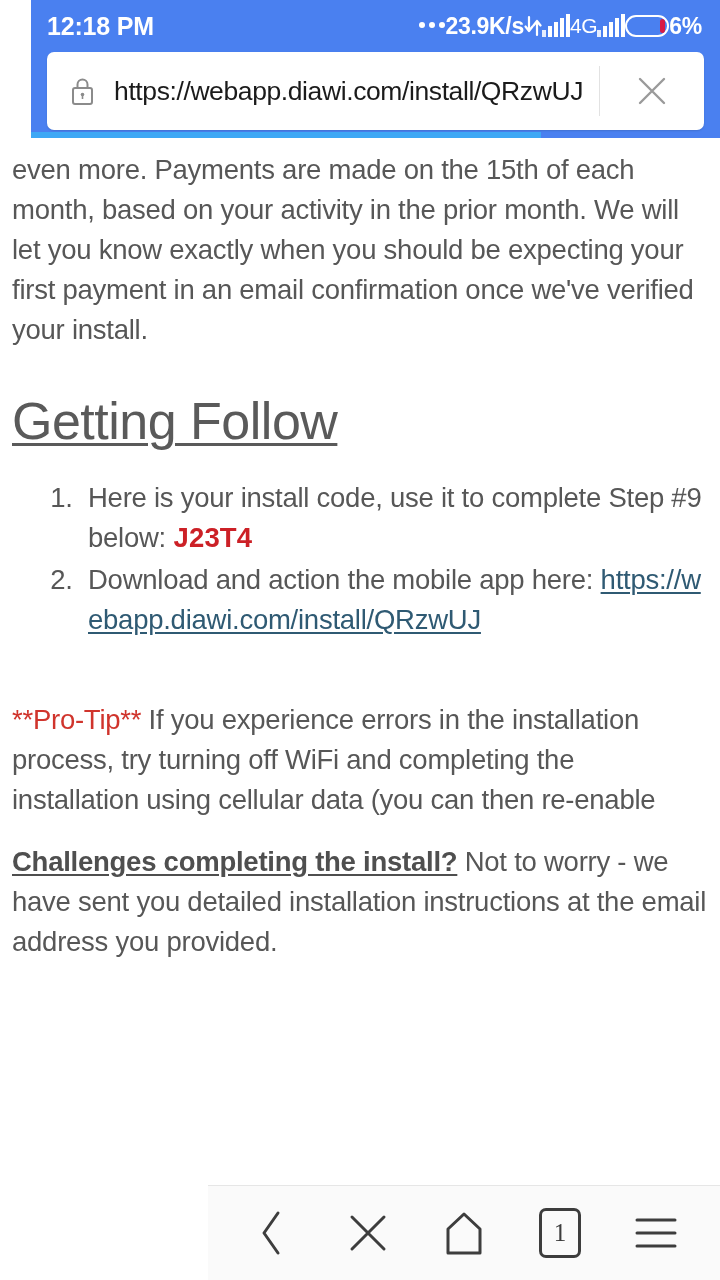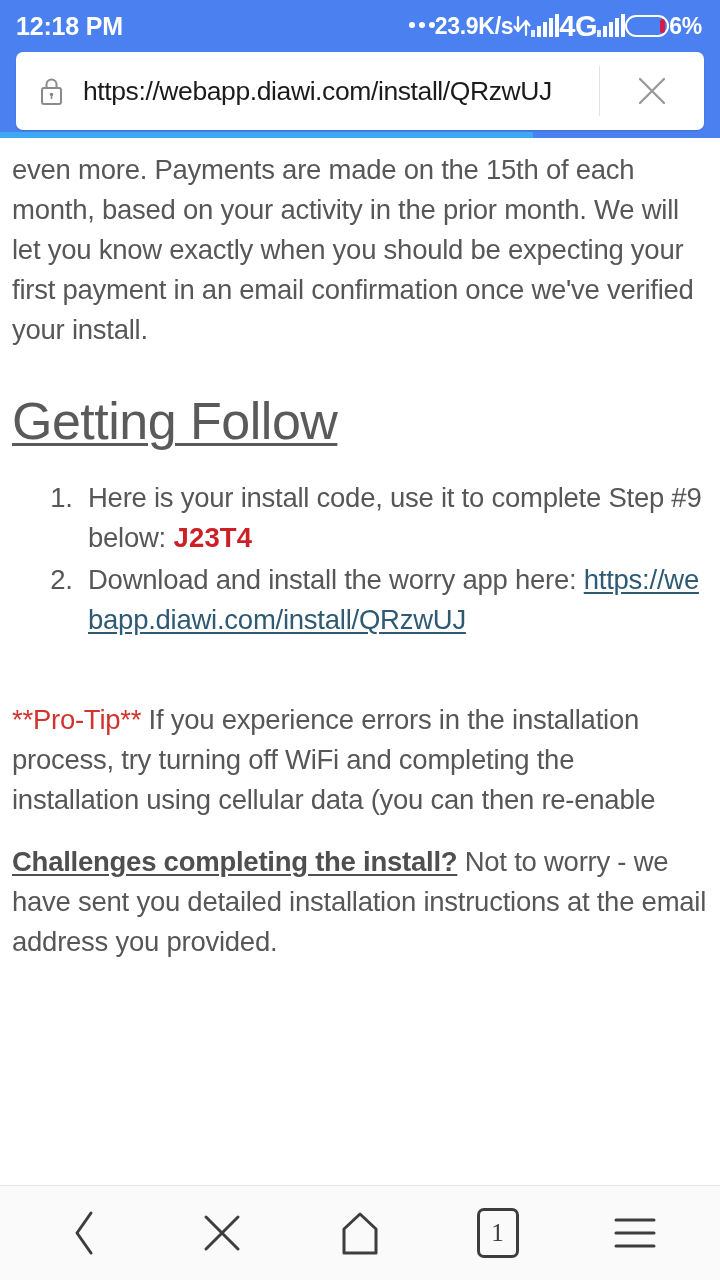--- a/index.html
+++ b/index.html
@@ -9,20 +9,21 @@
     font-family: "Liberation Sans", sans-serif;
     overflow: hidden;
   }
 
   .device {
     position: relative;
     width: 720px; height: 1280px;
     background: #ffffff;
     display: flex;
     flex-direction: column;
+    align-items: flex-end;
   }
 
   
   .browser-chrome {
     background: #4a80f0;
     flex: 0 0 auto;
     position: relative;
     padding-bottom: 8px;
   }
 
@@ -55,21 +56,21 @@
     font-size: 23px; font-weight: bold; letter-spacing: -0.3px;
   }
   .xfer-icon { width: 18px; height: 24px; display:block; }
   .signal-icon { display: flex; align-items: flex-end; gap: 2px; height: 22px; }
   .signal-icon i { width: 4px; background: #ffffff; display: block; }
   .signal-icon i:nth-child(1) { height: 7px; opacity: .85; }
   .signal-icon i:nth-child(2) { height: 11px; }
   .signal-icon i:nth-child(3) { height: 15px; }
   .signal-icon i:nth-child(4) { height: 19px; }
   .signal-icon i:nth-child(5) { height: 23px; }
-  .net-type { font-size: 29px; font-weight: bold; letter-spacing: -0.3px; }
+  .net-type { font-size: 21px; font-weight: normal; letter-spacing: -0.3px; }
   .battery {
     width: 44px; height: 22px;
     border: 2.5px solid #ffffff;
     border-radius: 11px;
     position: relative;
     display: flex; align-items: center;
     padding: 2px;
     overflow: hidden;
   }
   .battery .fill {
@@ -301,21 +302,21 @@
       <p>even more. Payments are made on the 15th of each month, based on your activity in the prior month. We will let you know exactly when you should be expecting your first payment in an email confirmation once we've verified your install.</p>
 
       <h1 class="heading">Getting Follow</h1>
 
 
       <ol class="steps">
         <li>
           <span>Here is your install code, use it to complete Step #9 below: </span><span class="code">J23T4</span>
         </li>
         <li>
-          <span>Download and install the worry app here: </span><a class="inline-link" href="#">https://webapp.diawi.com/install/QRzwUJ</a>
+          <span>Download and action the mobile app here: </span><a class="inline-link" href="#">https://webapp.diawi.com/install/QRzwUJ</a>
         </li>
       </ol>
 
 
       <p>
         <span class="protip">**Pro-Tip**</span><span> If you experience errors in the installation process, try turning off WiFi and completing the installation using cellular data (you can then re-enable</span>
       </p>
 
       <p>
         <span class="bold-underline">Challenges completing the install?</span><span> Not to worry - we have sent you detailed installation instructions at the email address you provided.</span>

